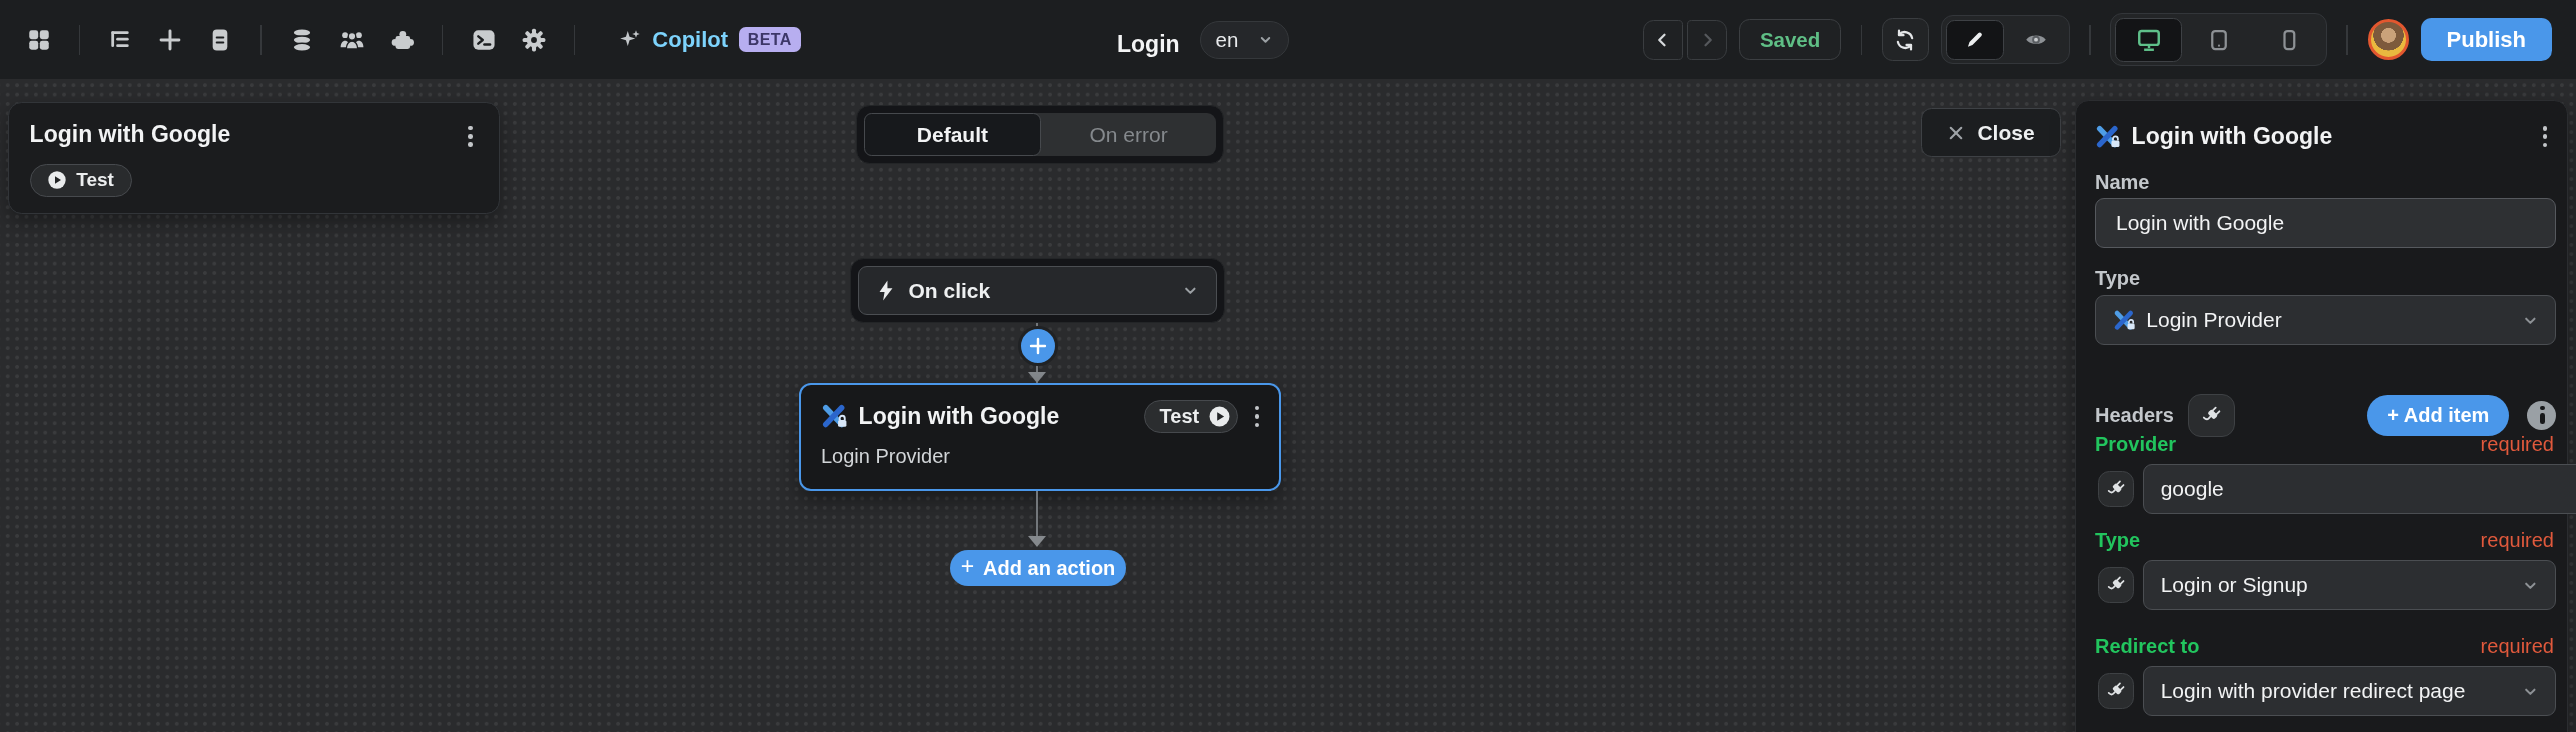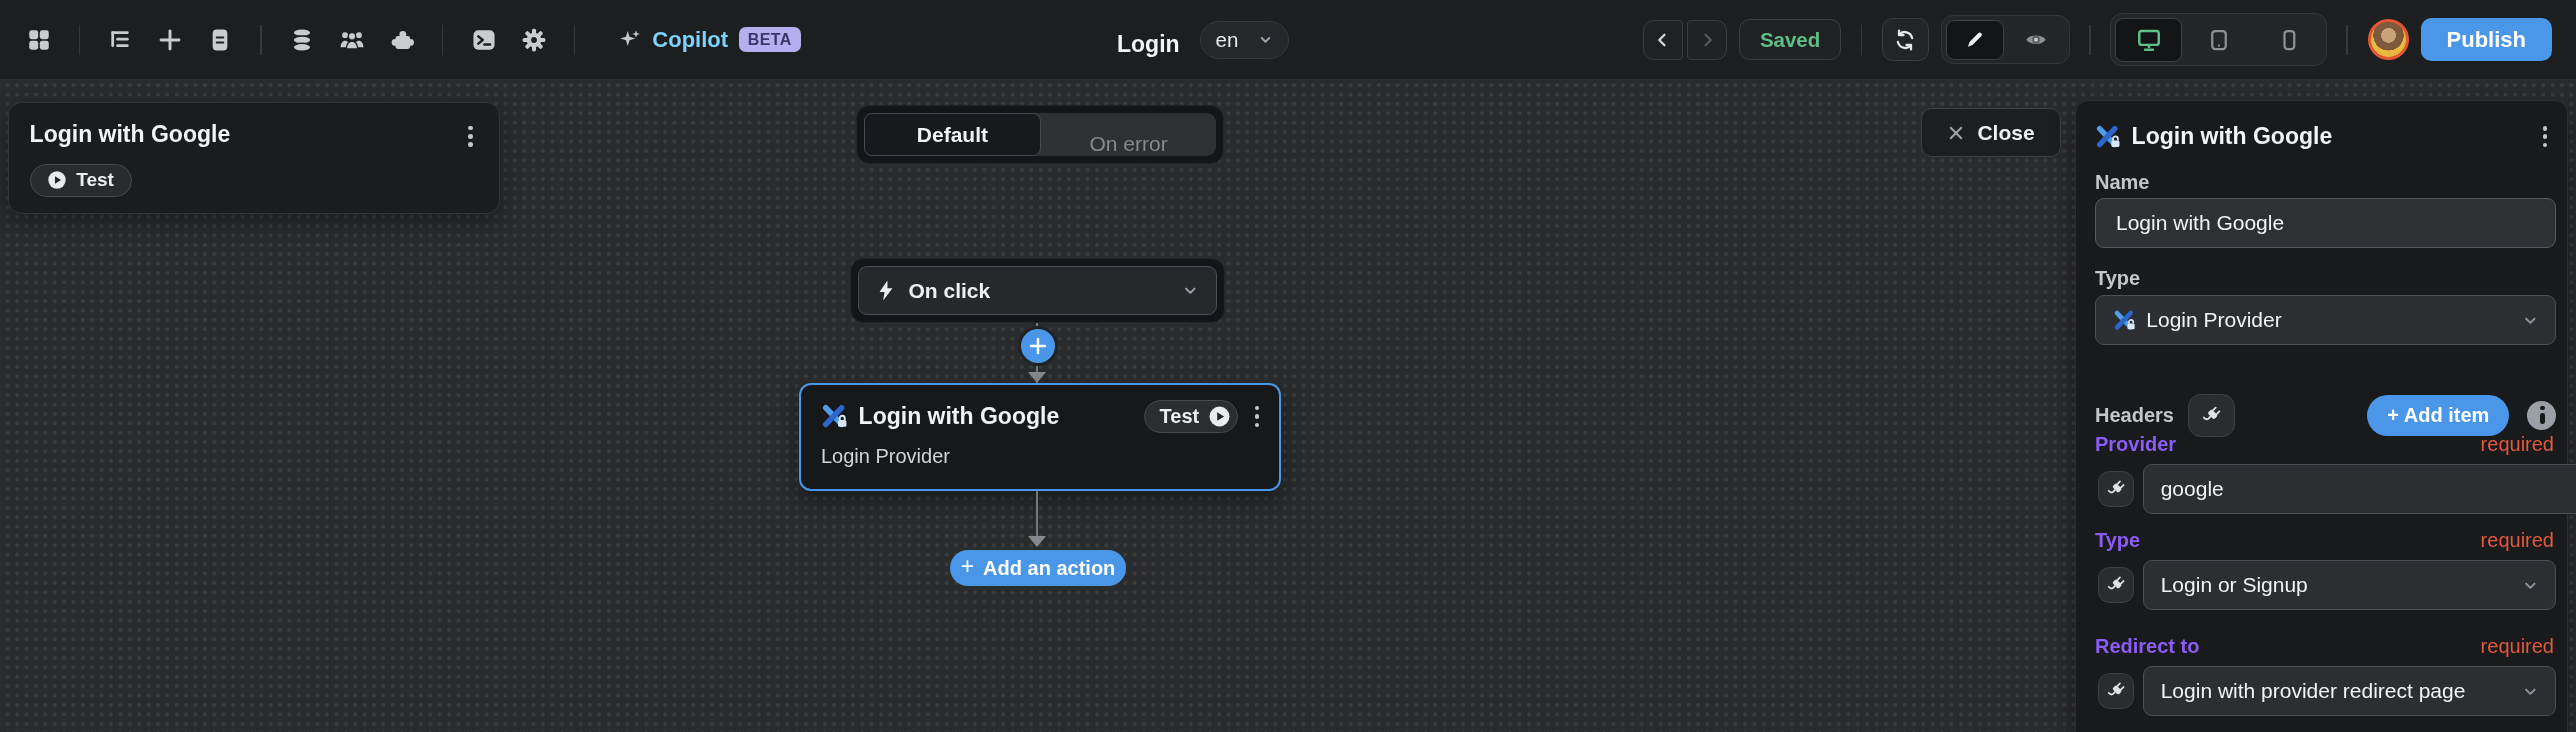--- a/index.html
+++ b/index.html
@@ -46,21 +46,21 @@
   .wf-card-title { font-size:23px; font-weight:700; color:#f2f3f4; }
   .kebab { display:flex; flex-direction:column; gap:3.8px; align-items:center; padding:4.6px; cursor:pointer; }
   .kebab i { width:4.6px; height:4.6px; border-radius:50%; background:#c3c6c9; display:block; }
   .test-pill { margin-top:12px; display:inline-flex; align-items:center; gap:9px; height:33px; padding:0 16.7px; background:#292b2d; border:1.5px solid #474a4e; border-radius:17.5px; font-size:19px; font-weight:700; color:#eceeef; cursor:pointer; }
 
   
   .tabs-frame { position:absolute; left:856px; top:26px; width:368px; height:59px; background:#141518; border:1.5px solid #232527; border-radius:13.7px; padding:6.8px; }
   .tabs-inner { display:flex; height:100%; background:#2e3032; border-radius:9px; }
   .tab { flex:1; display:flex; align-items:center; justify-content:center; font-size:21px; border-radius:7.6px; cursor:pointer; }
   .tab.active { background:#17191c; border:1.5px solid #46494d; color:#f2f3f4; font-weight:700; }
-  .tab.inactive { color:#85898d;align-items:flex-end; }
+  .tab.inactive { color:#85898d; }
 
   
   .trigger-frame { position:absolute; left:850px; top:179px; width:375px; height:65px; background:#141518; border:1.5px solid #232527; border-radius:13.7px; padding:6.8px; cursor:pointer; }
   .trigger-inner { display:flex; align-items:center; height:100%; background:#26282b; border:1.5px solid #4b4e52; border-radius:9px; padding:0 18px; gap:13.7px; }
   .trigger-label { font-size:21px; font-weight:600; color:#eef0f1; }
 
   
   .connector { position:absolute; width:2.3px; background:#73777b; left:1036px; }
   .arrowhead { position:absolute; left:1028px; width:0; height:0; border-left:9px solid transparent; border-right:9px solid transparent; border-top:11.4px solid #85898d; }
   .plus-circle { position:absolute; left:1018px; top:247px; width:40px; height:40px; border-radius:50%; background:#4a97ea; border:3px solid #202224; display:flex; align-items:center; justify-content:center; cursor:pointer; }
@@ -78,21 +78,21 @@
   
   .close-btn { position:absolute; left:1921px; top:29px; width:140px; height:49px; background:#1c1e20; border:1.5px solid #3e4145; border-radius:10.6px; display:flex; align-items:center; justify-content:center; gap:12px; font-size:21px; font-weight:600; color:#eef0f1; cursor:pointer; }
 
   
   .panel { position:absolute; left:2075px; top:21px; width:493px; height:646px; background:#191a1c; border:1.5px solid #2b2d30; border-radius:13.7px; box-shadow:0 9px 23px rgba(0,0,0,0.4); }
   .panel-head { position:absolute; left:19px; right:15px; top:16.7px; height:38px; display:flex; align-items:center; }
   .panel-title { font-size:23px; font-weight:700; color:#f2f3f4; margin-left:10.6px; }
   .panel-head .kebab { margin-left:auto; }
   .fld-label { position:absolute; left:19px; font-size:20px; font-weight:700; color:#c3c7cb; }
   .label-row { position:absolute; left:19px; right:13px; display:flex; align-items:center; }
-  .label-row .lbl { font-size:20px; font-weight:700; color:#8b5cf6; }
+  .label-row .lbl { font-size:20px; font-weight:700; color:#22c55e; }
   .required { margin-left:auto; font-size:20px; color:#e0593c; }
   .text-input { position:absolute; left:19px; width:461px; height:50px; background:#2e3033; border:1.5px solid #56595e; border-radius:9px; color:#f2f3f4; font-size:21px; font-family:"Liberation Sans", sans-serif; padding:0 20px; outline:none; }
   .select { position:absolute; height:50px; background:#2c2e31; border:1.5px solid #4b4e52; border-radius:9px; display:flex; align-items:center; padding:0 16.7px; gap:10.6px; cursor:pointer; }
   .select .val { font-size:21px; color:#f2f3f4; }
   .select .chev { margin-left:auto; }
   .headers-row { position:absolute; left:19px; right:10.6px; top:292px; height:44px; display:flex; align-items:center; }
   .bind-pill { margin-left:13.7px; width:47px; height:43px; background:#2a2c2e; border:1.5px solid #3e4144; border-radius:13px; display:flex; align-items:center; justify-content:center; cursor:pointer; }
   .add-item { margin-left:auto; height:41px; padding:0 20px; background:#4a97ea; border-radius:20.5px; display:flex; align-items:center; font-size:20px; font-weight:700; color:#ffffff; cursor:pointer; }
   .info-dot { margin-left:18px; width:29px; height:29px; border-radius:50%; background:#9aa0a5; position:relative; flex:none; }
   .info-dot::before { content:""; position:absolute; left:12.5px; top:5.3px; width:4.6px; height:4.6px; border-radius:50%; background:#17181a; }

